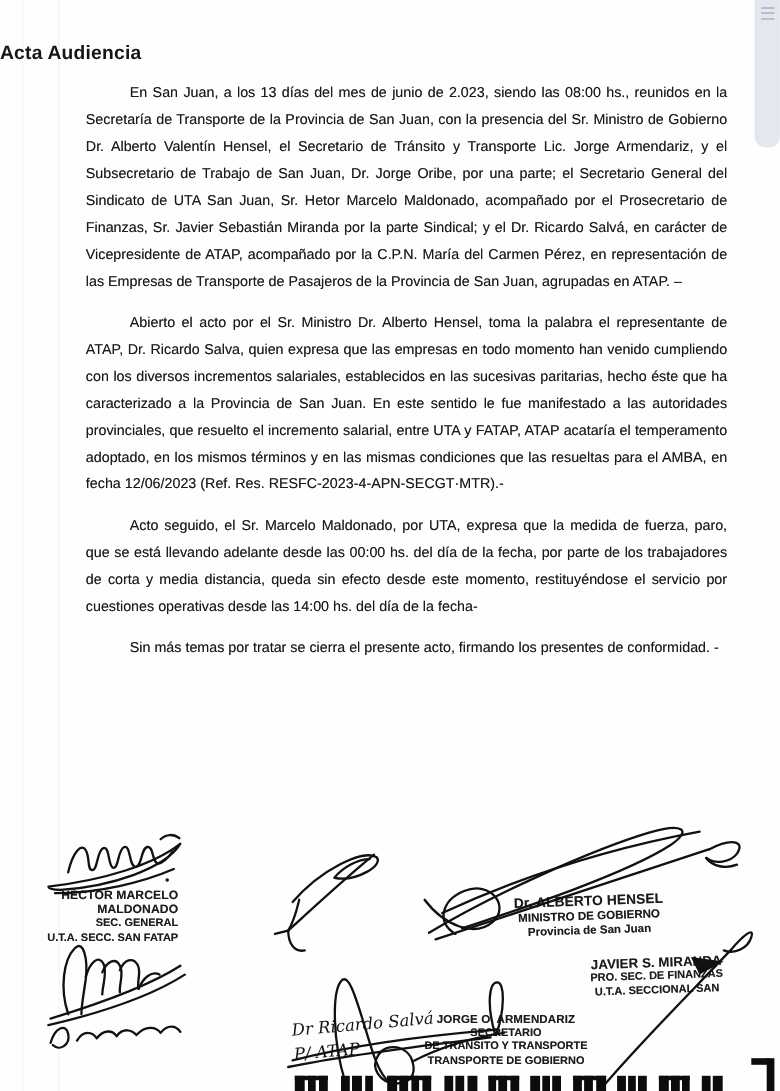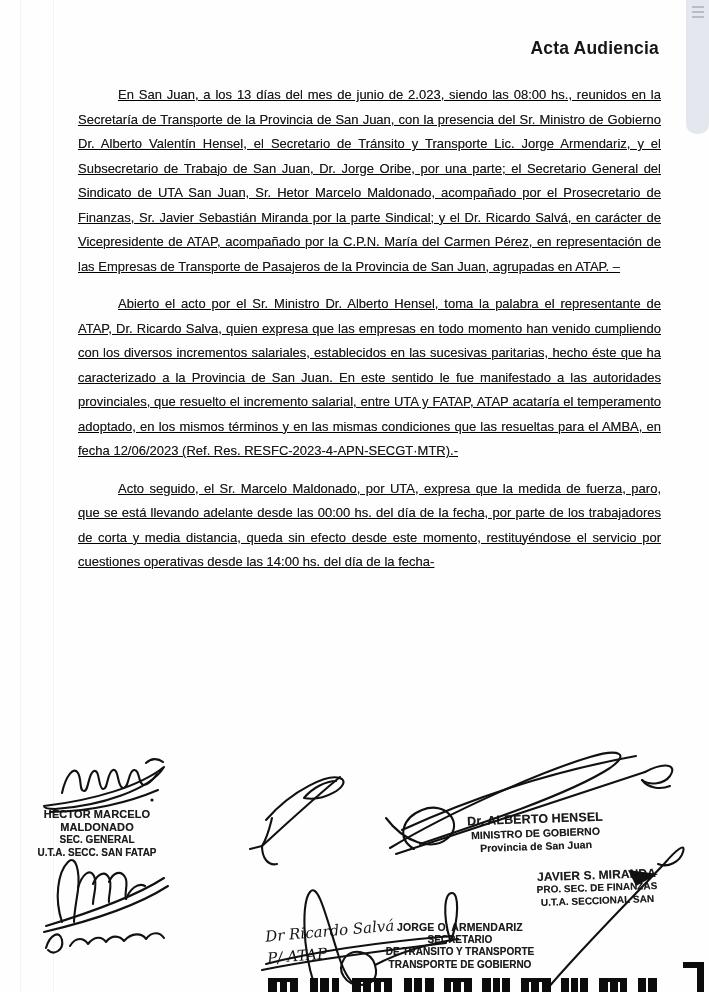--- a/index.html
+++ b/index.html
@@ -5,40 +5,40 @@
   html,body{margin:0;padding:0;}
   body{
     width:709px;height:992px;position:relative;overflow:hidden;
     background:#fdfdfd;
     font-family:"Liberation Sans", sans-serif;
   }
   .page{position:absolute;inset:0;background:#fefefe;}
   .seam{position:absolute;top:0;bottom:0;width:1px;background:#f4f4f4;}
   .doc-title{
     position:absolute;top:38px;left:0;right:50px;
-    text-align:right;font-weight:bold;font-size:17.5px;color:#161616;
+    text-align:left;font-weight:bold;font-size:17.5px;color:#161616;
     letter-spacing:.2px;
   }
   .content{
-    position:absolute;top:83px;left:78px;width:583px;text-decoration:underline;
+    position:absolute;top:72px;left:78px;width:583px;
   }
   .para{
     margin:0 0 13px 0;
     font-size:13px;line-height:24.5px;
     text-align:justify;text-indent:40px;
     color:#1a1a1a;
     text-shadow:0 0 .5px rgba(20,20,20,.55);
   }
   .sigblock{
     position:absolute;text-align:center;font-weight:bold;color:#1c1c1c;
     text-shadow:0 0 .4px rgba(20,20,20,.5);
   }
   .sigblock .l1{font-size:11px;line-height:13px;letter-spacing:.1px;}
   .sigblock .l2,.sigblock .l3,.sigblock .l4{font-size:10px;line-height:12.5px;}
-  .sig-maldonado-block{left:18px;top:808px;width:158px;}
+  .sig-maldonado-block{left:4px;top:808px;width:158px;text-align:right;}
   .sig-hensel-block{left:448px;top:812px;width:175px;transform:rotate(-2deg);}
   .sig-hensel-block .l1{font-size:12.5px;line-height:15px;}
   .sig-hensel-block .l2{font-size:10.5px;}
   .sig-hensel-block .l3{font-size:10.5px;}
   .sig-miranda-block{left:512px;top:868px;width:170px;transform:rotate(-2deg);}
   .sig-miranda-block .l1{font-size:12px;line-height:14px;}
   .sig-armendariz-block{left:380px;top:921px;width:160px;}
   .sig-armendariz-block .l1{font-size:10.5px;line-height:12.5px;}
   .handwriting{
     position:absolute;left:266px;top:920px;width:130px;
@@ -62,20 +62,21 @@
 <div class="page">
   <div class="seam" style="left:20px"></div>
   <div class="seam" style="left:53px"></div>
 
   <div class="doc-title">Acta Audiencia</div>
 
   <div class="content">
     <p class="para">En San Juan,  a los 13 días del mes de junio de 2.023, siendo las 08:00 hs., reunidos en la Secretaría de Transporte de la Provincia de San Juan, con la presencia del Sr. Ministro de Gobierno Dr. Alberto Valentín Hensel, el Secretario de Tránsito y Transporte Lic. Jorge Armendariz, y el Subsecretario de Trabajo de San Juan, Dr. Jorge Oribe, por una parte; el Secretario General del Sindicato de UTA San Juan, Sr. Hetor Marcelo Maldonado, acompañado por el Prosecretario de Finanzas, Sr. Javier Sebastián Miranda por la parte Sindical; y el Dr. Ricardo Salvá, en carácter de Vicepresidente de ATAP, acompañado por la C.P.N. María del Carmen Pérez, en representación de las Empresas de Transporte de Pasajeros de la Provincia de San Juan, agrupadas en ATAP. –</p>
     <p class="para">Abierto el acto por el Sr. Ministro Dr. Alberto Hensel, toma la palabra el representante de ATAP, Dr. Ricardo Salva, quien expresa que las empresas en todo momento han venido cumpliendo con los diversos incrementos salariales, establecidos en las sucesivas paritarias, hecho éste que ha caracterizado a la Provincia de San Juan. En este sentido le fue manifestado a las autoridades provinciales, que resuelto el incremento salarial, entre UTA y FATAP, ATAP acataría el temperamento adoptado, en los mismos términos y en las mismas condiciones que las resueltas para el AMBA, en fecha 12/06/2023 (Ref. Res. RESFC-2023-4-APN-SECGT·MTR).-</p>
     <p class="para">Acto seguido, el Sr. Marcelo Maldonado, por UTA, expresa que la medida de fuerza, paro, que se está llevando adelante desde las 00:00 hs. del día de la fecha, por parte de los trabajadores de corta y media distancia, queda sin efecto desde este momento, restituyéndose el servicio por cuestiones operativas desde las 14:00 hs. del día de la fecha-</p>
+    <p class="para">Sin más temas por tratar se cierra el presente acto, firmando los presentes de conformidad. -</p>
   </div>
 
   <div class="sigblock sig-maldonado-block">
     <div class="l1">HÉCTOR MARCELO MALDONADO</div>
     <div class="l2">SEC. GENERAL</div>
     <div class="l3">U.T.A. SECC. SAN FATAP</div>
   </div>
 
   <div class="sigblock sig-hensel-block">
     <div class="l1">Dr. ALBERTO HENSEL</div>

